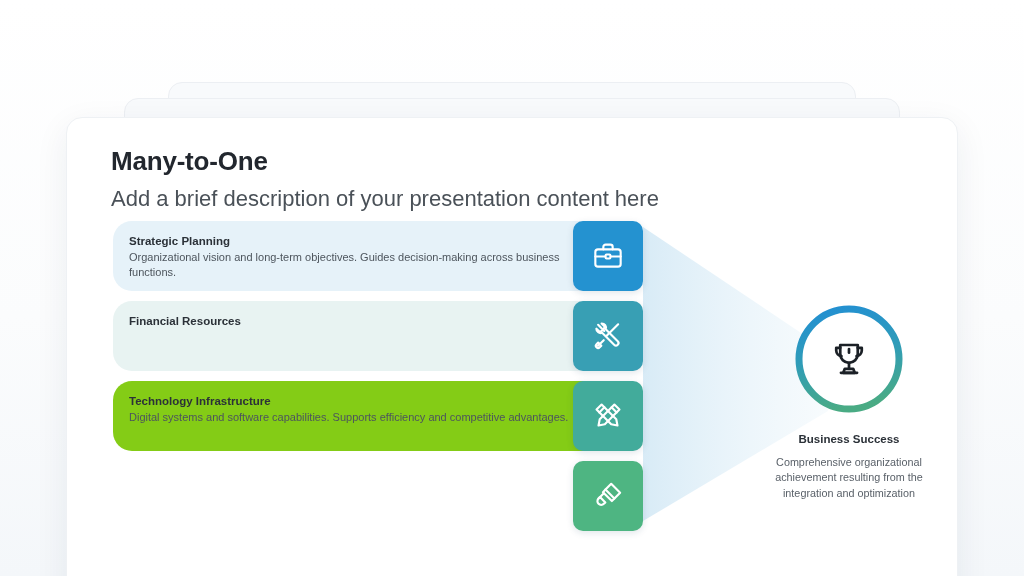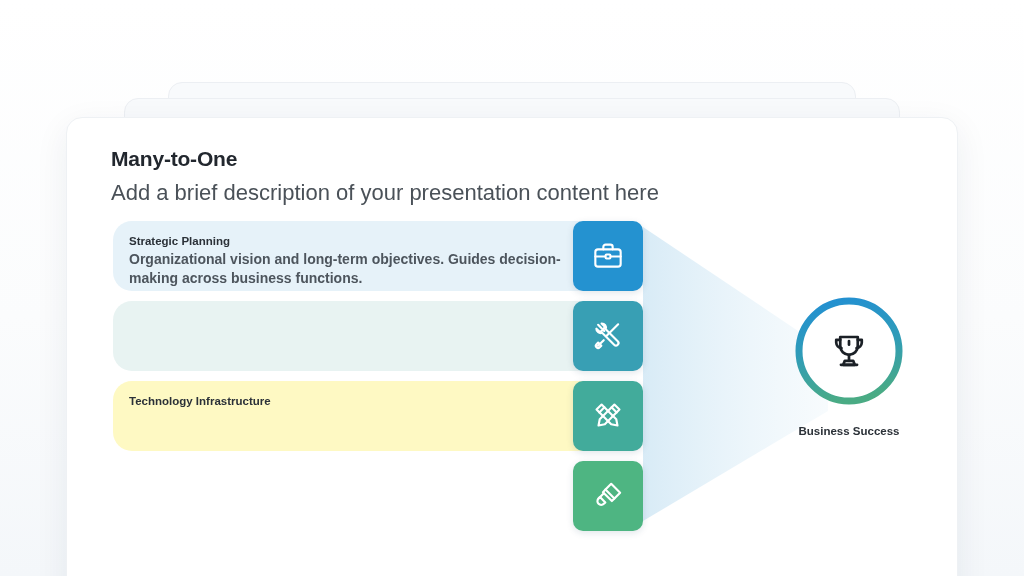--- a/index.html
+++ b/index.html
@@ -58,21 +58,21 @@
     overflow: hidden;
   }
 
   .slide-inner {
     position: absolute;
     inset: 0;
     padding: 28px 44px 0 44px;
   }
 
   .slide-title {
-    font-size: 21px;
+    font-size: 26px;
     font-weight: 700;
     color: #22272e;
     letter-spacing: -0.2px;
     line-height: 1.2;
   }
 
   .slide-subtitle {
     margin-top: 8px;
     font-size: 22px;
     font-weight: 400;
@@ -118,22 +118,22 @@
 
   .row-title {
     font-size: 11.5px;
     font-weight: 700;
     color: #2b3138;
     line-height: 1.25;
     margin-bottom: 2px;
   }
 
   .row-desc {
-    font-size: 14px;
-    font-weight: 700;
+    font-size: 11px;
+    font-weight: 400;
     color: #4d555d;
     line-height: 1.32;
   }
 
   
   .tiles {
     position: absolute;
     left: 506px;
     top: 0;
     width: 70px;
@@ -150,21 +150,21 @@
     justify-content: center;
     box-shadow: 0 2px 7px rgba(20, 60, 90, 0.13);
   }
 
   .tile svg { display: block; }
 
   
   .outcome {
     position: absolute;
     left: 672px;
-    top: 72px;
+    top: 80px;
     width: 220px;
     z-index: 3;
     text-align: center;
   }
 
   .ring-wrap {
     position: relative;
     width: 116px;
     height: 116px;
     margin: 0 auto;
@@ -227,24 +227,26 @@
 
       <div class="rows">
 
         <div class="row-card" style="background:#e6f2f9">
           <div class="row-title">Strategic Planning</div>
           <div class="row-desc">Organizational vision and long-term objectives. Guides decision-making across business functions.</div>
         </div>
 
 
         <div class="row-card" style="background:#e8f3f2">
-        </div>
-
-        <div class="row-card" style="background:#fef9c3">
+          <div class="row-title">Financial Resources</div>
+        </div>
+
+        <div class="row-card" style="background:#84cc16">
           <div class="row-title">Technology Infrastructure</div>
+          <div class="row-desc">Digital systems and software capabilities. Supports efficiency and competitive advantages.</div>
         </div>
 
       </div>
 
       <div class="tiles">
 
         <div class="tile" style="background:#2492d0">
           <span>
             <svg width="32" height="32" viewBox="0 0 24 24" fill="none" stroke="#ffffff" stroke-width="1.6" stroke-linecap="round" stroke-linejoin="round">
               <rect x="2.5" y="7" width="19" height="13" rx="2"></rect>
@@ -310,17 +312,18 @@
               <path d="M17 5.6h2.3v1.5a3.4 3.4 0 0 1-3 3.3"></path>
               <path d="M12 14.2v3.4"></path>
               <path d="M8.7 19.9h6.6l-.9-2.3H9.6l-.9 2.3z"></path>
               <path d="M7.4 19.9h9.2"></path>
               <path d="M12 6.3v2.1"></path>
             </svg>
           </div>
         </div>
 
         <div class="outcome-title">Business Success</div>
+        <div class="outcome-desc">Comprehensive organizational achievement resulting from the integration and optimization</div>
       </div>
 
     </div>
   </div>
 </div>
 
 </body></html>

